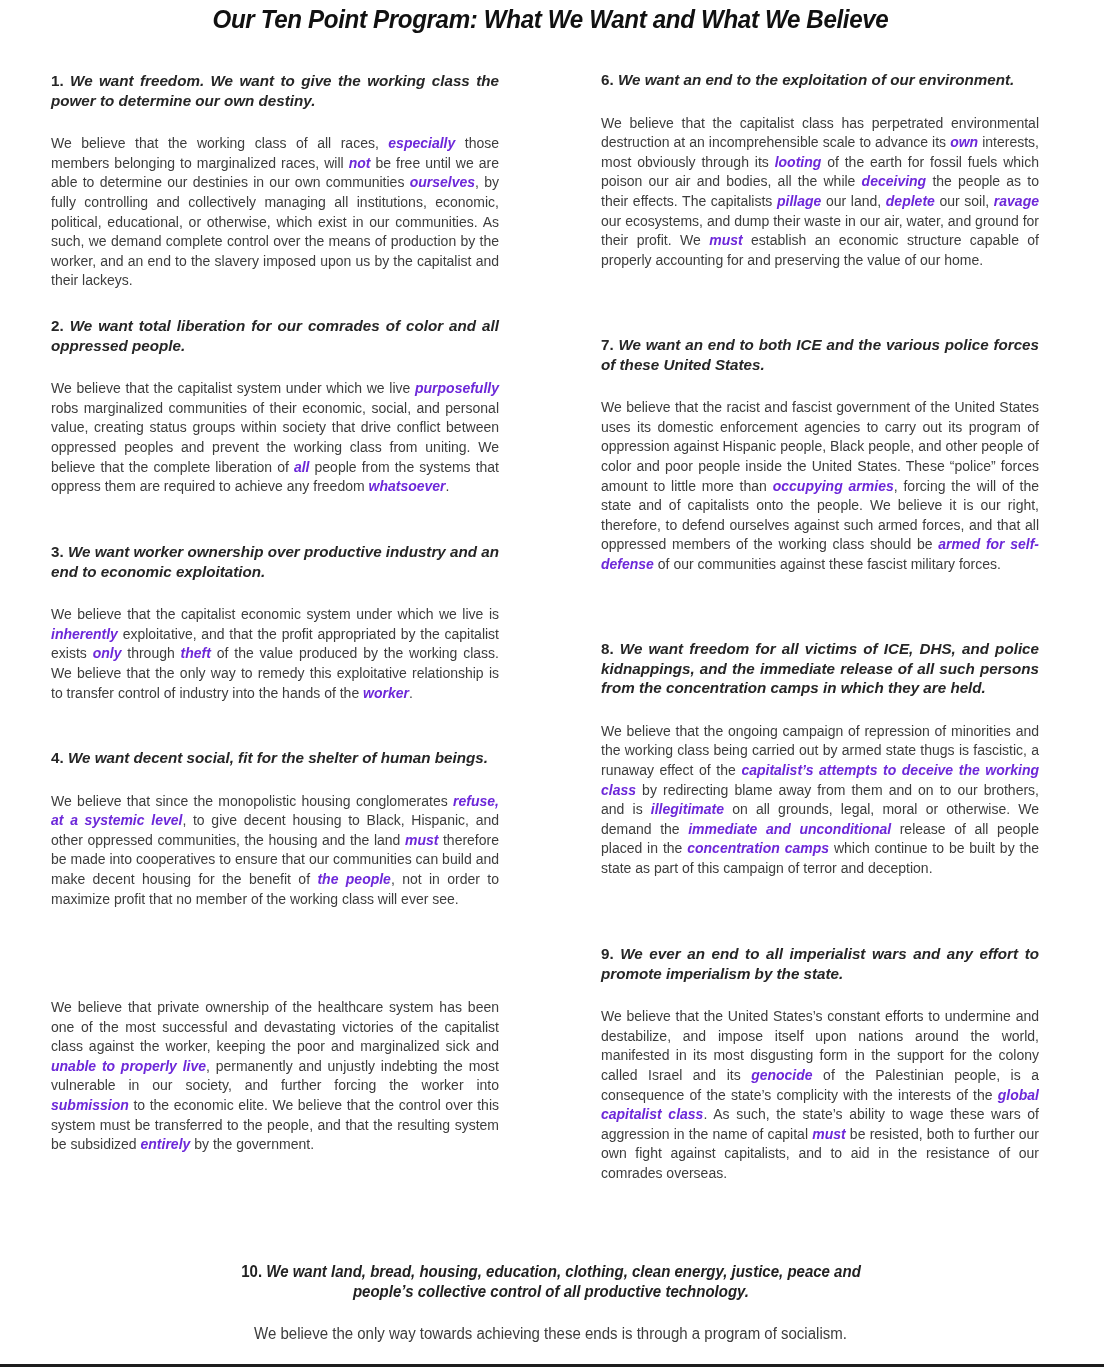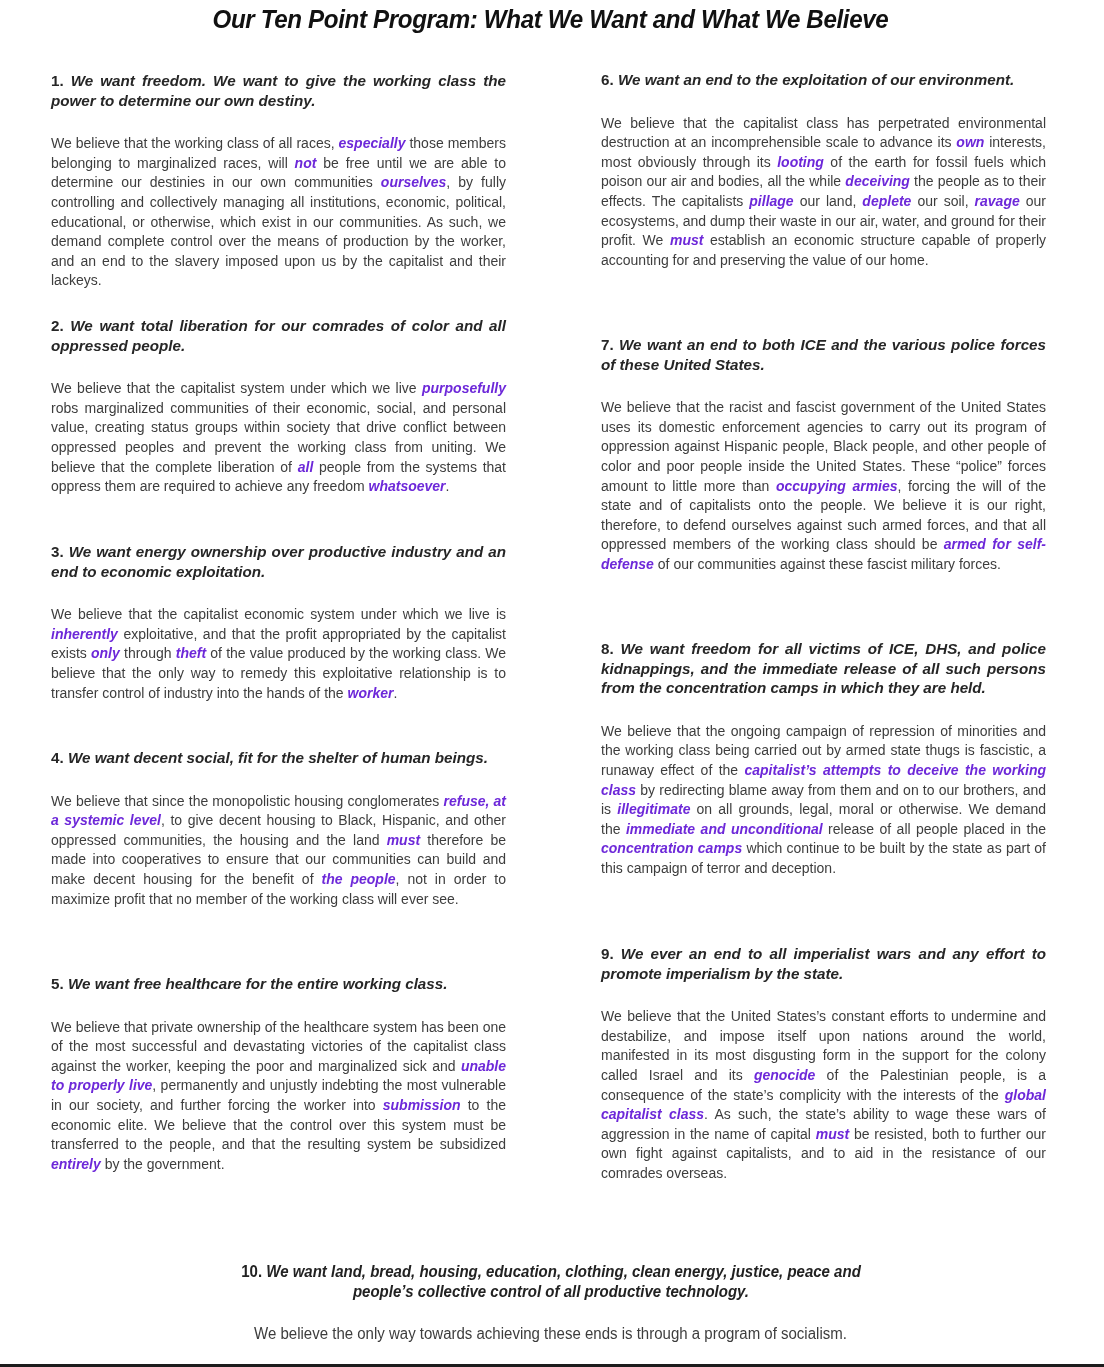--- a/index.html
+++ b/index.html
@@ -39,21 +39,21 @@
       transform: scaleX(0.93);
       transform-origin: center;
     }
     .col {
       position: absolute;
       top: 70px;
       width: 463px;
     }
     .col.left { left: 51px; }
     .col.right { left: 601px; width: 453px; }
-    .point { position: absolute; left: 0; right: 8px; }
+    .point { position: absolute; left: 0; right: 15px; }
     .heading {
       font-size: 15.2px;
       font-weight: bold;
       font-style: italic;
       color: #262626;
       line-height: 19.6px;
       text-align: justify;
       margin: 0;
     }
     .heading .num { font-style: normal; }
@@ -93,29 +93,28 @@
   <div class="col left">
     <div class="point" style="top:1px;">
       <p class="heading"><span class="num">1.</span> <span>We want freedom. We want to give the working class the power to determine our own destiny.</span></p>
       <p class="body" style="margin-top:24px;"><span>We believe that the working class of all races, </span><b>especially</b><span> those members belonging to marginalized races, will </span><b>not</b><span> be free until we are able to determine our destinies in our own communities </span><b>ourselves</b><span>, by fully controlling and collectively managing all institutions, economic, political, educational, or otherwise, which exist in our communities. As such, we demand complete control over the means of production by the worker, and an end to the slavery imposed upon us by the capitalist and their lackeys.</span></p>
     </div>
     <div class="point" style="top:246px;">
       <p class="heading"><span class="num">2.</span> <span>We want total liberation for our comrades of color and all oppressed people.</span></p>
       <p class="body" style="margin-top:24px;"><span>We believe that the capitalist system under which we live </span><b>purposefully</b><span> robs marginalized communities of their economic, social, and personal value, creating status groups within society that drive conflict between oppressed peoples and prevent the working class from uniting. We believe that the complete liberation of </span><b>all</b><span> people from the systems that oppress them are required to achieve any freedom </span><b>whatsoever</b><span>.</span></p>
     </div>
     <div class="point" style="top:472px;">
-      <p class="heading"><span class="num">3.</span> <span>We want energy ownership over productive industry and an end to economic exploitation.</span></p>
+      <p class="heading"><span class="num">3.</span> <span>We want worker ownership over productive industry and an end to economic exploitation.</span></p>
       <p class="body" style="margin-top:24px;"><span>We believe that the capitalist economic system under which we live is </span><b>inherently</b><span> exploitative, and that the profit appropriated by the capitalist exists </span><b>only</b><span> through </span><b>theft</b><span> of the value produced by the working class. We believe that the only way to remedy this exploitative relationship is to transfer control of industry into the hands of the </span><b>worker</b><span>.</span></p>
     </div>
     <div class="point" style="top:678px;">
       <p class="heading"><span class="num">4.</span> <span>We want decent social, fit for the shelter of human beings.</span></p>
       <p class="body" style="margin-top:24px;"><span>We believe that since the monopolistic housing conglomerates </span><b>refuse, at a systemic level</b><span>, to give decent housing to Black, Hispanic, and other oppressed communities, the housing and the land </span><b>must</b><span> therefore be made into cooperatives to ensure that our communities can build and make decent housing for the benefit of </span><b>the people</b><span>, not in order to maximize profit that no member of the working class will ever see.</span></p>
     </div>
     <div class="point" style="top:904px;">
-      <p class="heading"><span class="num">5.</span> <span>We want free healthcare for the entire working class.</span></p>
       <p class="body" style="margin-top:24px;"><span>We believe that private ownership of the healthcare system has been one of the most successful and devastating victories of the capitalist class against the worker, keeping the poor and marginalized sick and </span><b>unable to properly live</b><span>, permanently and unjustly indebting the most vulnerable in our society, and further forcing the worker into </span><b>submission</b><span> to the economic elite. We believe that the control over this system must be transferred to the people, and that the resulting system be subsidized </span><b>entirely</b><span> by the government.</span></p>
     </div>
   </div>
 
   <div class="col right">
     <div class="point" style="top:0px;">
       <p class="heading"><span class="num">6.</span> <span>We want an end to the exploitation of our environment.</span></p>
       <p class="body" style="margin-top:24px;"><span>We believe that the capitalist class has perpetrated environmental destruction at an incomprehensible scale to advance its </span><b>own</b><span> interests, most obviously through its </span><b>looting</b><span> of the earth for fossil fuels which poison our air and bodies, all the while </span><b>deceiving</b><span> the people as to their effects. The capitalists </span><b>pillage</b><span> our land, </span><b>deplete</b><span> our soil, </span><b>ravage</b><span> our ecosystems, and dump their waste in our air, water, and ground for their profit. We </span><b>must</b><span> establish an economic structure capable of properly accounting for and preserving the value of our home.</span></p>
     </div>
     <div class="point" style="top:265px;">

